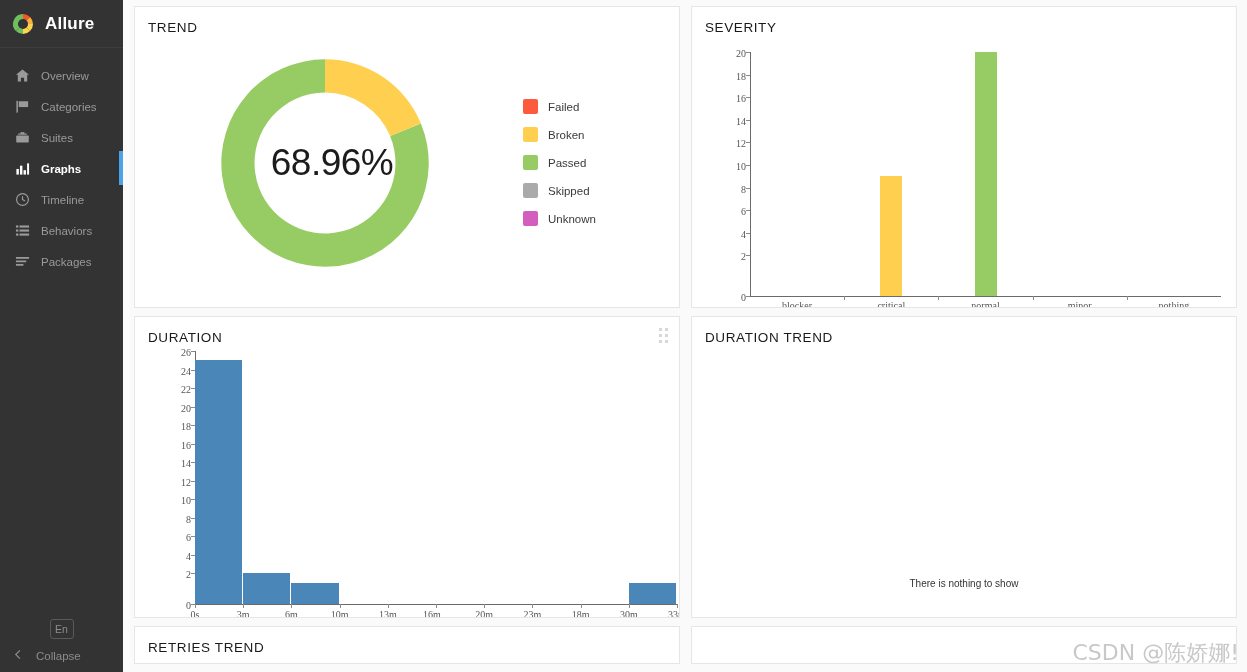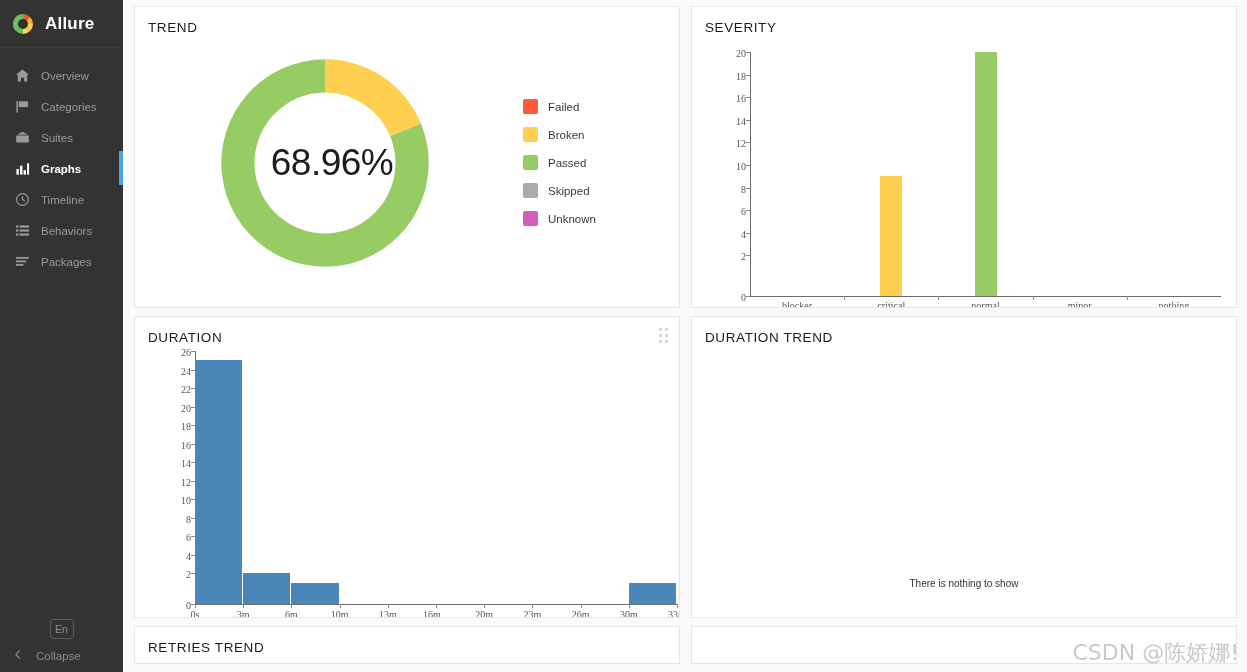--- a/index.html
+++ b/index.html
@@ -368,21 +368,21 @@
           <div class="tick-label xlabel" style="left:152.60000000000002px; top:258px; width:40px;">10m</div>
           <div class="tick" style="left:220.8px; top:253px; width:1px; height:4px;"></div>
           <div class="tick-label xlabel" style="left:200.8px; top:258px; width:40px;">13m</div>
           <div class="tick" style="left:269px; top:253px; width:1px; height:4px;"></div>
           <div class="tick-label xlabel" style="left:245px; top:258px; width:40px;">16m</div>
           <div class="tick" style="left:317.20000000000005px; top:253px; width:1px; height:4px;"></div>
           <div class="tick-label xlabel" style="left:297.20000000000005px; top:258px; width:40px;">20m</div>
           <div class="tick" style="left:365.40000000000003px; top:253px; width:1px; height:4px;"></div>
           <div class="tick-label xlabel" style="left:345.40000000000003px; top:258px; width:40px;">23m</div>
           <div class="tick" style="left:413.6px; top:253px; width:1px; height:4px;"></div>
-          <div class="tick-label xlabel" style="left:393.6px; top:258px; width:40px;">26m</div>
+          <div class="tick-label xlabel" style="left:393.6px; top:258px; width:40px;">18m</div>
           <div class="tick" style="left:461.8px; top:253px; width:1px; height:4px;"></div>
           <div class="tick-label xlabel" style="left:441.8px; top:258px; width:40px;">30m</div>
           <div class="tick" style="left:510px; top:253px; width:1px; height:4px;"></div>
           <div class="tick-label xlabel" style="left:490px; top:258px; width:40px;">33m</div>
           <div class="bar" style="left:28px; top:9.269230769230745px; width:48.2px; height:243.73076923076925px; background:#4a86b8; border-right:1px solid #ffffff;"></div>
           <div class="bar" style="left:76.2px; top:222.46153846153845px; width:48.2px; height:30.538461538461547px; background:#4a86b8; border-right:1px solid #ffffff;"></div>
           <div class="bar" style="left:124.4px; top:231.73076923076923px; width:48.2px; height:21.269230769230774px; background:#4a86b8; border-right:1px solid #ffffff;"></div>
           <div class="bar" style="left:461.8px; top:231.73076923076923px; width:48.2px; height:21.269230769230774px; background:#4a86b8; border-right:1px solid #ffffff;"></div>
         </div>
     </section>

